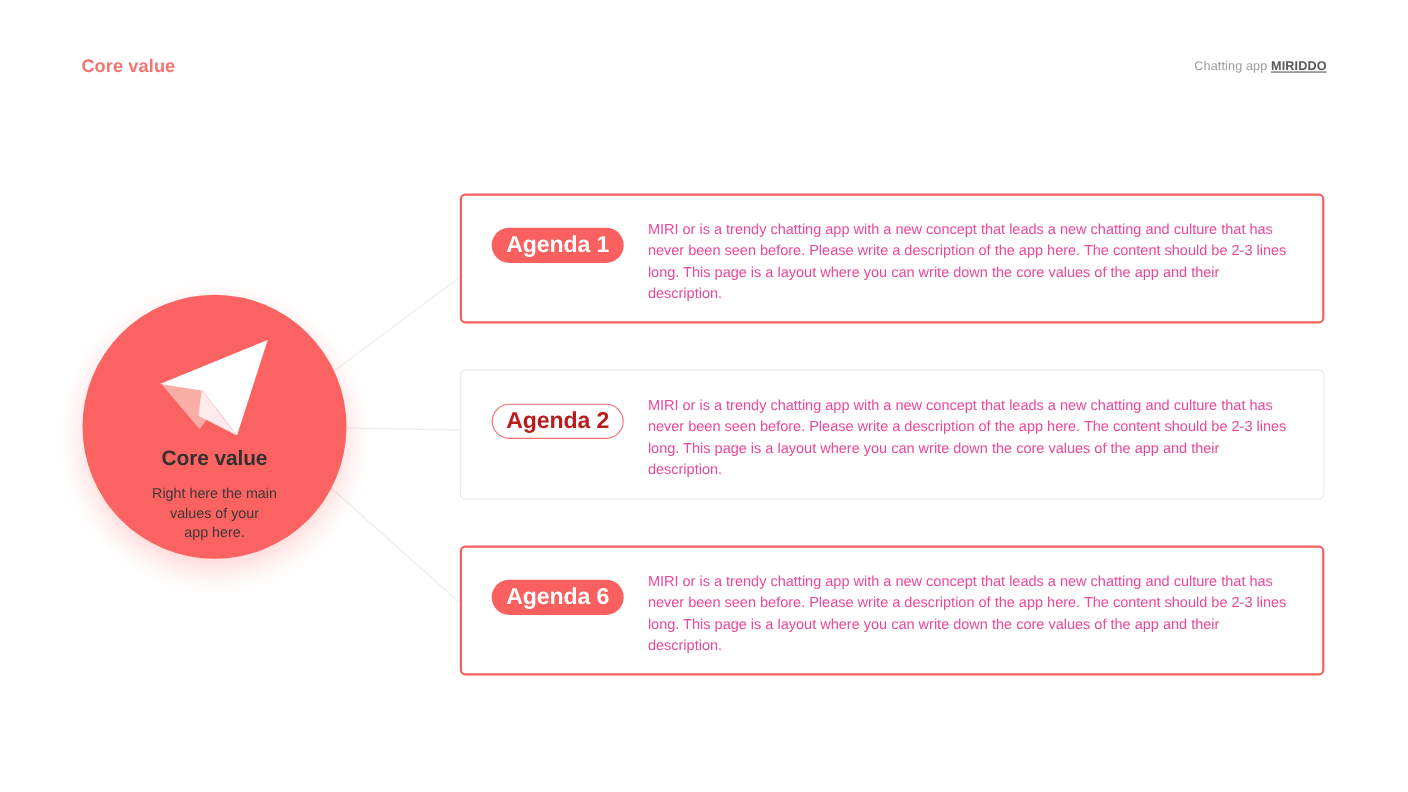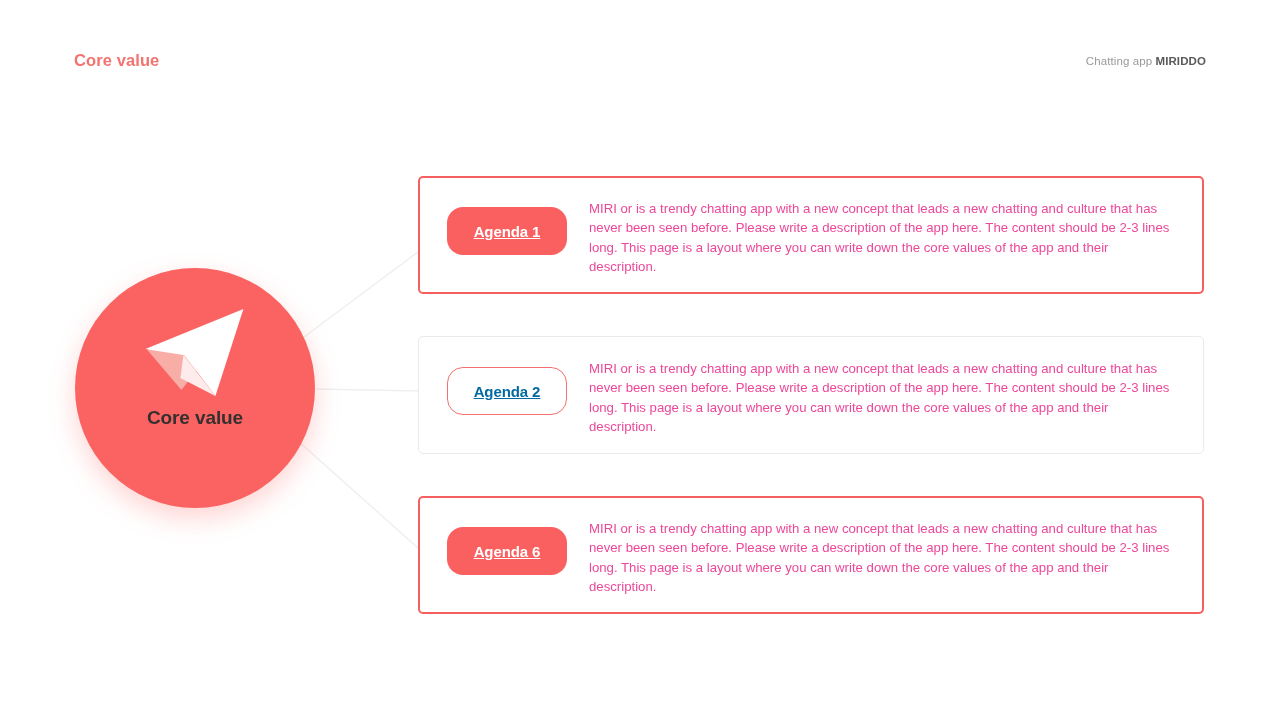--- a/index.html
+++ b/index.html
@@ -42,20 +42,21 @@
     right: 74px;
     top: 55px;
     font-size: 11.5px;
     color: #9a9a9a;
     letter-spacing: 0.1px;
     white-space: nowrap;
   }
   .header-brand .brand-name {
     color: #59595b;
     font-weight: bold;
+    text-decoration: underline;
   }
 
   
   .connectors {
     position: absolute;
     left: 0;
     top: 0;
     width: 1280px;
     height: 720px;
     pointer-events: none;
@@ -131,40 +132,39 @@
 
   .card-1 { top: 176px;  height: 118px; }
   .card-2 { top: 336px;  height: 118px; }
   .card-3 { top: 496px;  height: 118px; }
 
   .pill {
     flex: 0 0 auto;
     margin-left: 27px;
     margin-top: 29px;
     width: 120px;
-    height: 48px;
+    height: 32px;
     border-radius: 16px;
     display: flex;
     align-items: center;
     justify-content: center;
-    font-size: 15px;
+    font-size: 21px;
     font-weight: bold;
     letter-spacing: -0.1px;
-    text-decoration: underline;
   }
 
   .pill.filled {
     background: #f9605f;
     color: #ffffff;
   }
 
   .pill.outlined {
     background: #ffffff;
     border: 1.5px solid #f4706e;
-    color: #0369a1;
+    color: #b91c1c;
   }
 
   .card-body {
     margin-left: 22px;
     margin-top: 21px;
     margin-right: 18px;
     font-size: 13.2px;
     line-height: 19.4px;
     color: #ec4899;
     max-width: 586px;
@@ -197,20 +197,25 @@
 
       <path d="M8 45 L106 5 L52 52 Z" fill="#ffffff"></path>
 
       <path d="M106 5 L78 92 L46 50 Z" fill="#ffffff"></path>
 
       <path d="M46 51 L78 92 L43 74 Z" fill="#fdeceb"></path>
     </svg>
 
     <div class="circle-heading">Core value</div>
 
+    <div class="circle-sub">
+      <span>Right here the main</span>
+      <span>values of your</span>
+      <span>app here.</span>
+    </div>
   </div>
 
   <div class="card card-1 accent">
     <div class="pill filled">Agenda 1</div>
     <div class="card-body">MIRI or is a trendy chatting app with a new concept that leads a new chatting and culture that has never been seen before. Please write a description of the app here. The content should be 2-3 lines long. This page is a layout where you can write down the core values of the app and their description.</div>
   </div>
 
   <div class="card card-2 plain">
     <div class="pill outlined">Agenda 2</div>
     <div class="card-body">MIRI or is a trendy chatting app with a new concept that leads a new chatting and culture that has never been seen before. Please write a description of the app here. The content should be 2-3 lines long. This page is a layout where you can write down the core values of the app and their description.</div>

